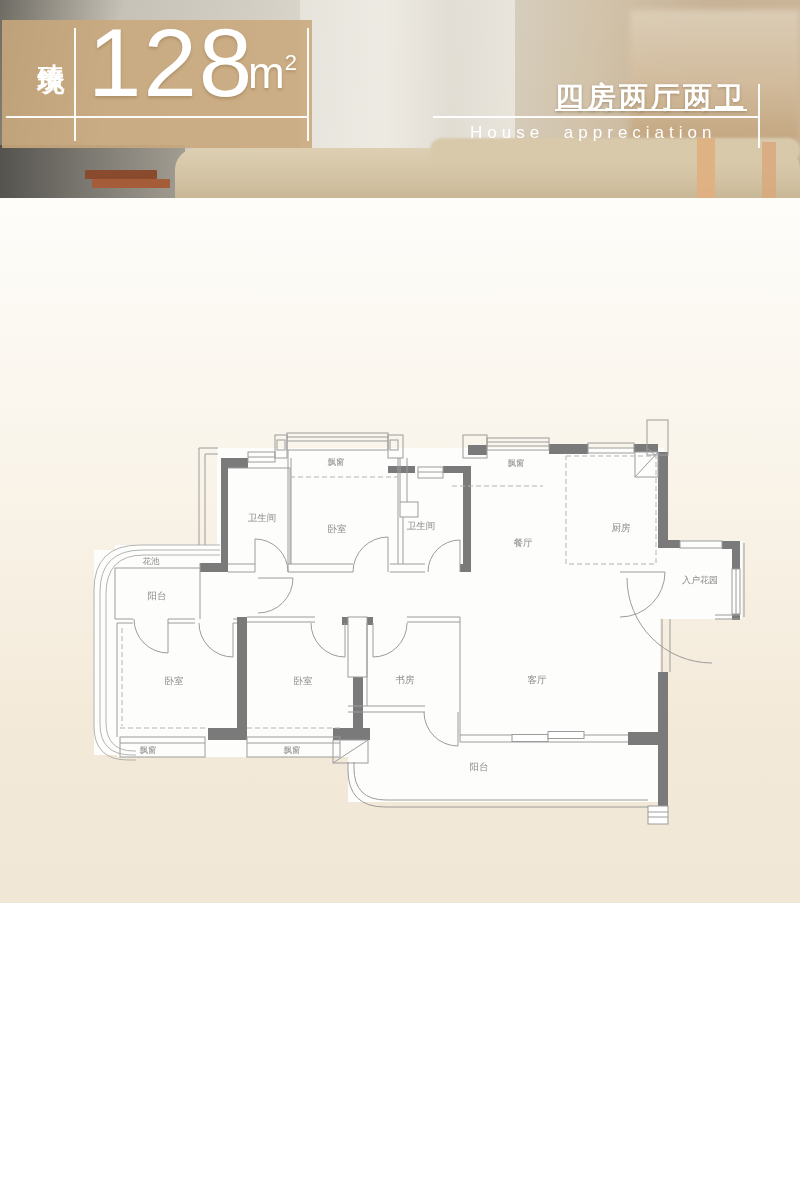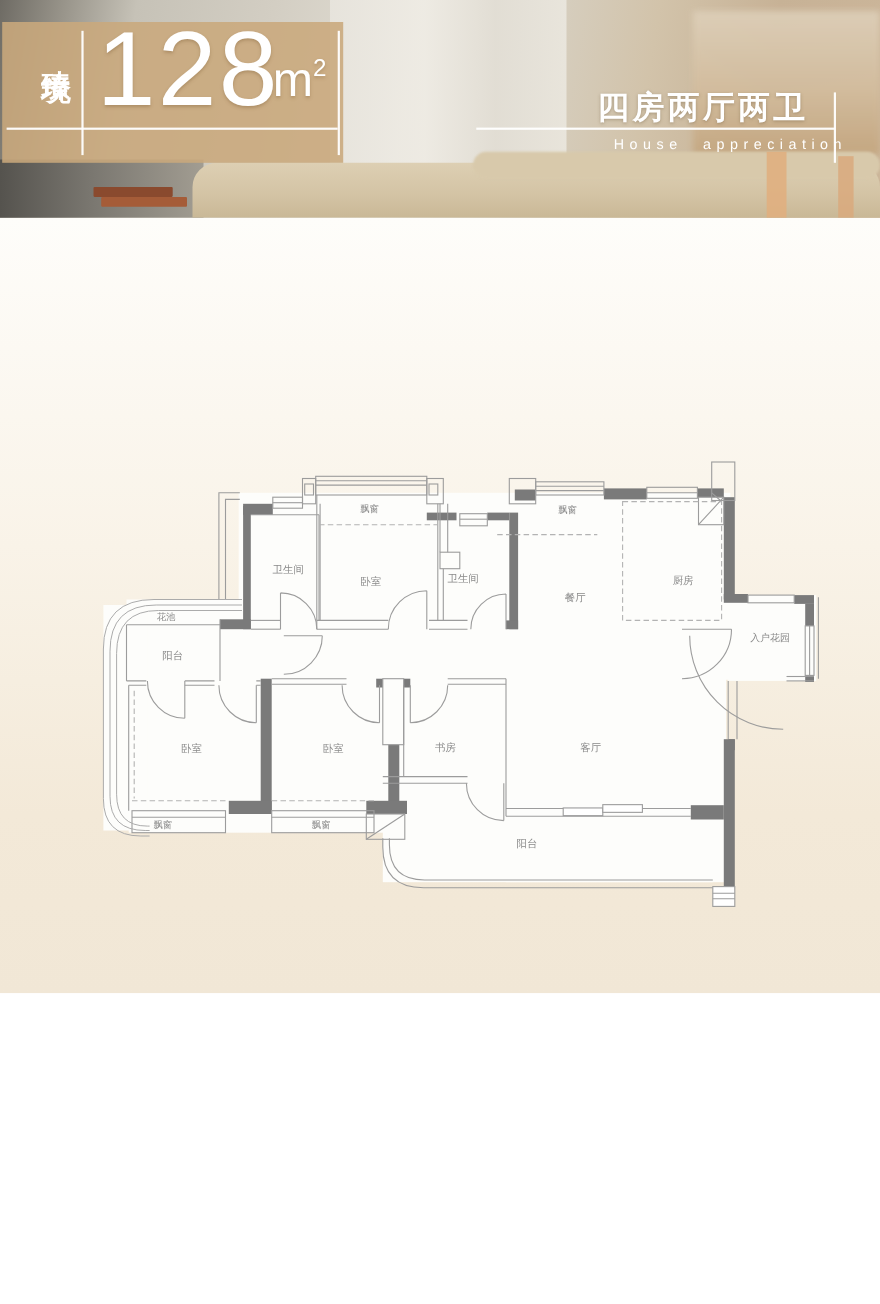--- a/index.html
+++ b/index.html
@@ -31,25 +31,25 @@
   .v1{left:72px;top:8px;height:113px;}
   .v2{left:305px;top:8px;height:113px;}
   .hline{position:absolute;left:4px;top:96px;width:301px;height:1.5px;background:rgba(255,255,255,.95);}
   .num{position:absolute;left:86px;top:-12px;color:#fff;font-size:96px;font-weight:400;letter-spacing:2px;
     text-shadow:0 2px 3px rgba(120,90,50,.35);}
   .unit{position:absolute;left:246px;top:28px;color:#fff;font-size:44px;font-weight:400;
     text-shadow:0 2px 3px rgba(120,90,50,.35);}
   .unit sup{font-size:22px;vertical-align:18px;}
   .caption{position:absolute;left:96px;top:101px;color:#fff;font-size:22px;letter-spacing:20px;white-space:nowrap;}
   
-  .layoutTitle{position:absolute;left:543px;top:78px;width:216px;text-align:left;color:#fff;
-    font-size:29px;letter-spacing:3px;font-weight:bold;text-shadow:0 1px 3px rgba(100,80,50,.4);white-space:nowrap;}
+  .layoutTitle{position:absolute;left:543px;top:78px;width:216px;text-align:center;color:#fff;
+    font-size:29px;letter-spacing:3px;font-weight:bold;text-shadow:0 1px 3px rgba(100,80,50,.4);white-space:nowrap;text-decoration:underline;}
   .hlineR{position:absolute;left:433px;top:116px;width:326px;height:1.5px;background:rgba(255,255,255,.95);}
-  .subtitle{position:absolute;left:470px;top:123px;width:300px;text-align:right;color:#fff;
-    font-size:13px;letter-spacing:5px;word-spacing:10px;white-space:nowrap;}
+  .subtitle{position:absolute;left:470px;top:123px;width:300px;text-align:left;color:#fff;
+    font-size:17px;letter-spacing:5px;word-spacing:10px;white-space:nowrap;}
   .vlineR{position:absolute;left:758px;top:84px;width:1.5px;height:64px;background:rgba(255,255,255,.95);}
   
   .plan{position:absolute;left:80px;top:410px;}
   .plan text{font-family:"Liberation Sans","DejaVu Sans",sans-serif;fill:#8a8a8a;}
 </style>
 </head>
 <body>
 
 <div class="page">
 

